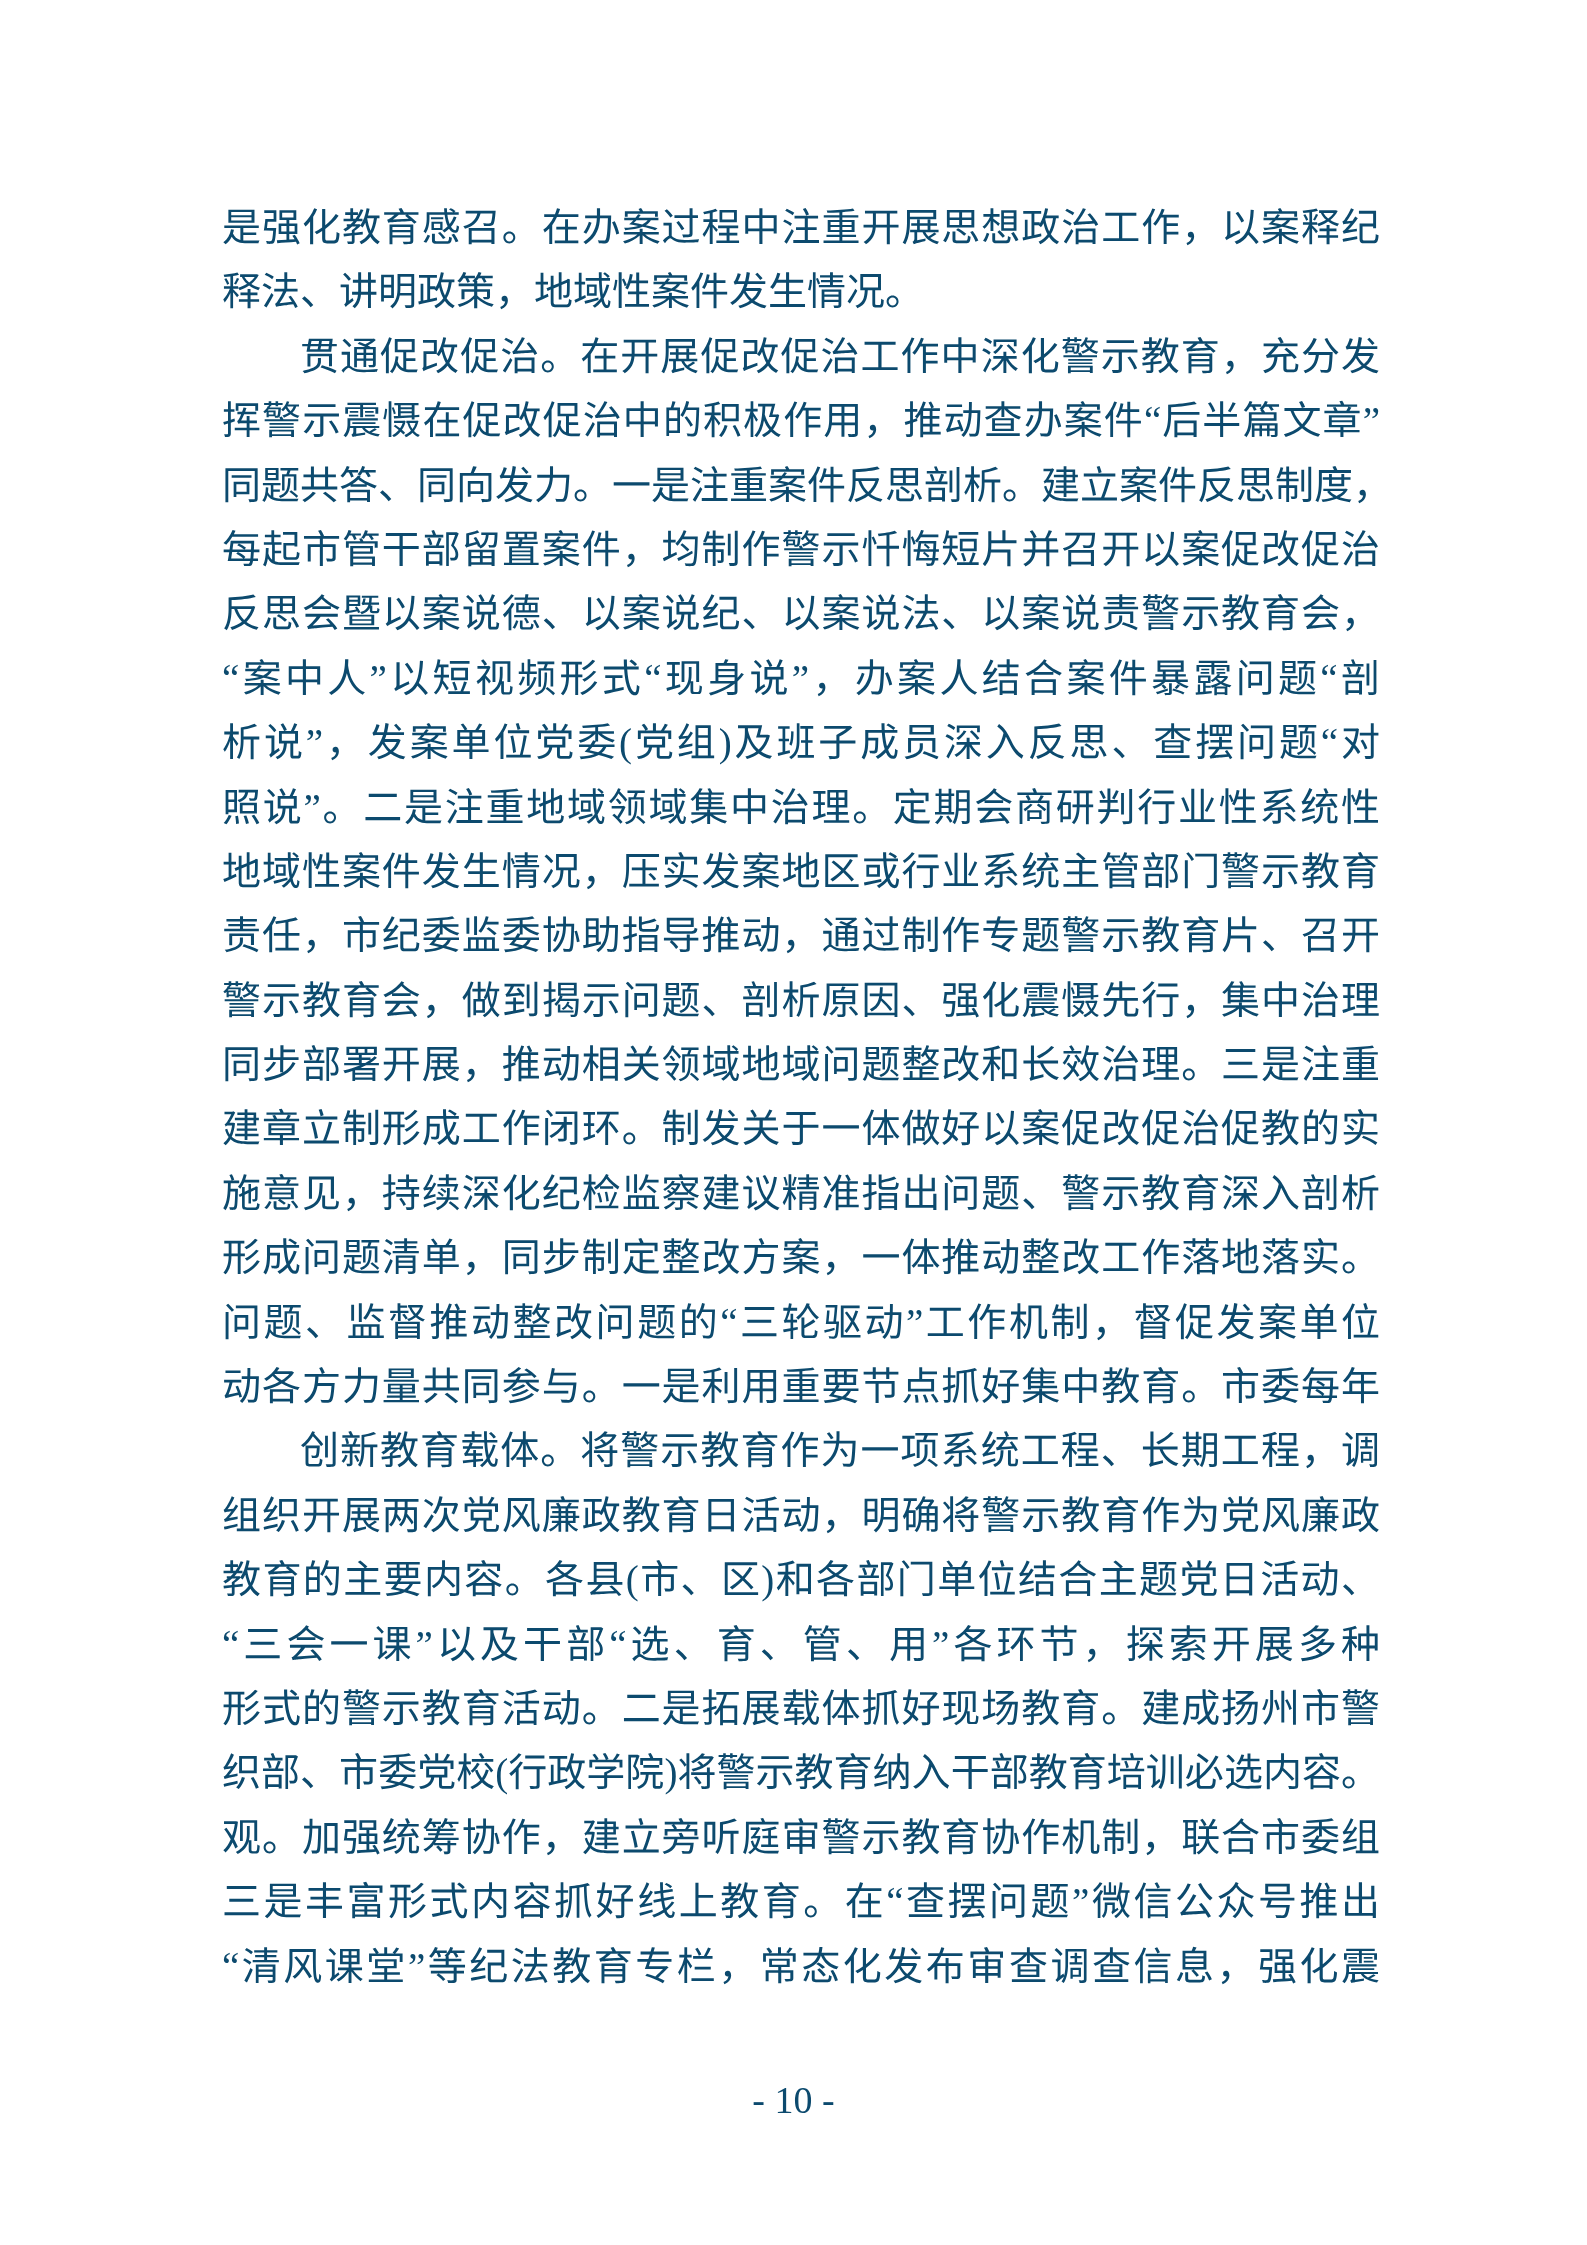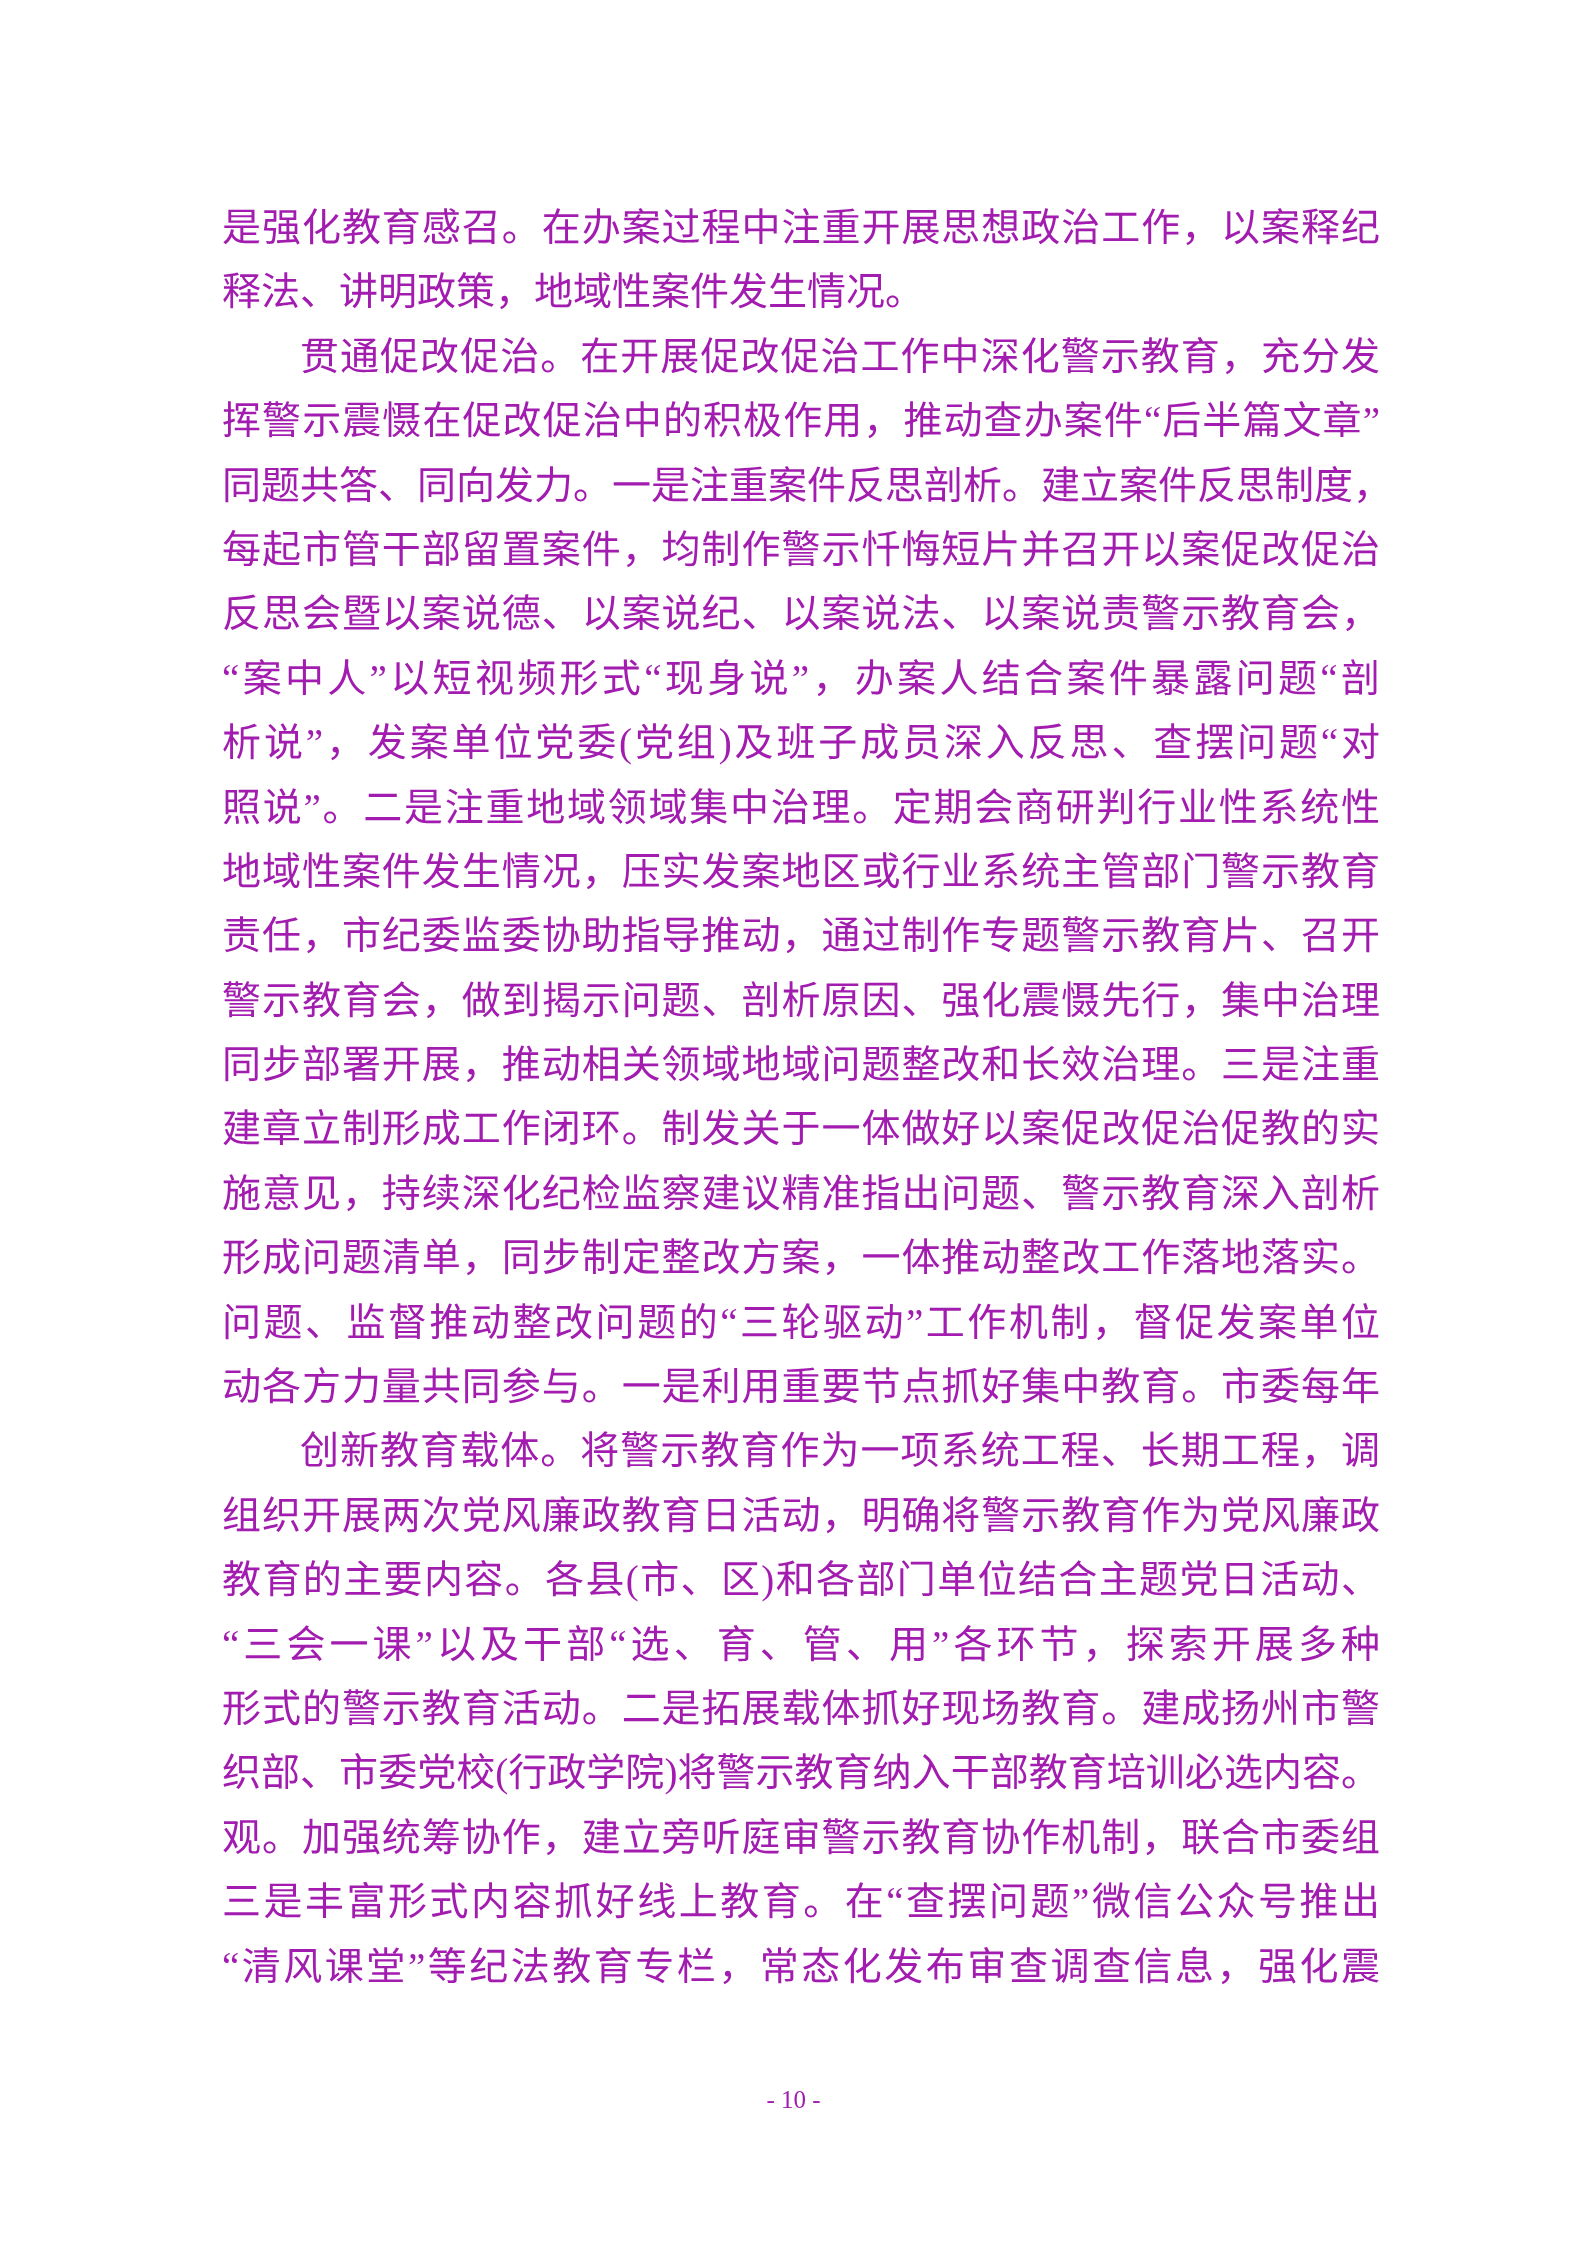--- a/index.html
+++ b/index.html
@@ -5,21 +5,21 @@
   html, body {
     margin: 0;
     padding: 0;
     background: #ffffff;
   }
   .page {
     position: relative;
     width: 1587px;
     height: 2245px;
     background: #ffffff;
-    color: #a21caf;
+    color: #0c4a6e;
     font-family: "Liberation Serif", "DejaVu Serif", serif;
     overflow: hidden;
   }
   .text-block {
     position: absolute;
     left: 222px;
     top: 196px;
     width: 1158px;
   }
   .text-line {
@@ -37,21 +37,21 @@
   }
   .text-line.indent {
     text-indent: 78px;
   }
   .footer {
     position: absolute;
     top: 2078px;
     left: 0;
     width: 100%;
     text-align: center;
-    font-size: 25px;
+    font-size: 38px;
     line-height: 44px;
   }
 </style>
 </head>
 <body>
 
 <div class="page">
   <div class="text-block">
       <div class="text-line">是强化教育感召。在办案过程中注重开展思想政治工作，以案释纪</div>
       <div class="text-line no-fill">释法、讲明政策，地域性案件发生情况。</div>

